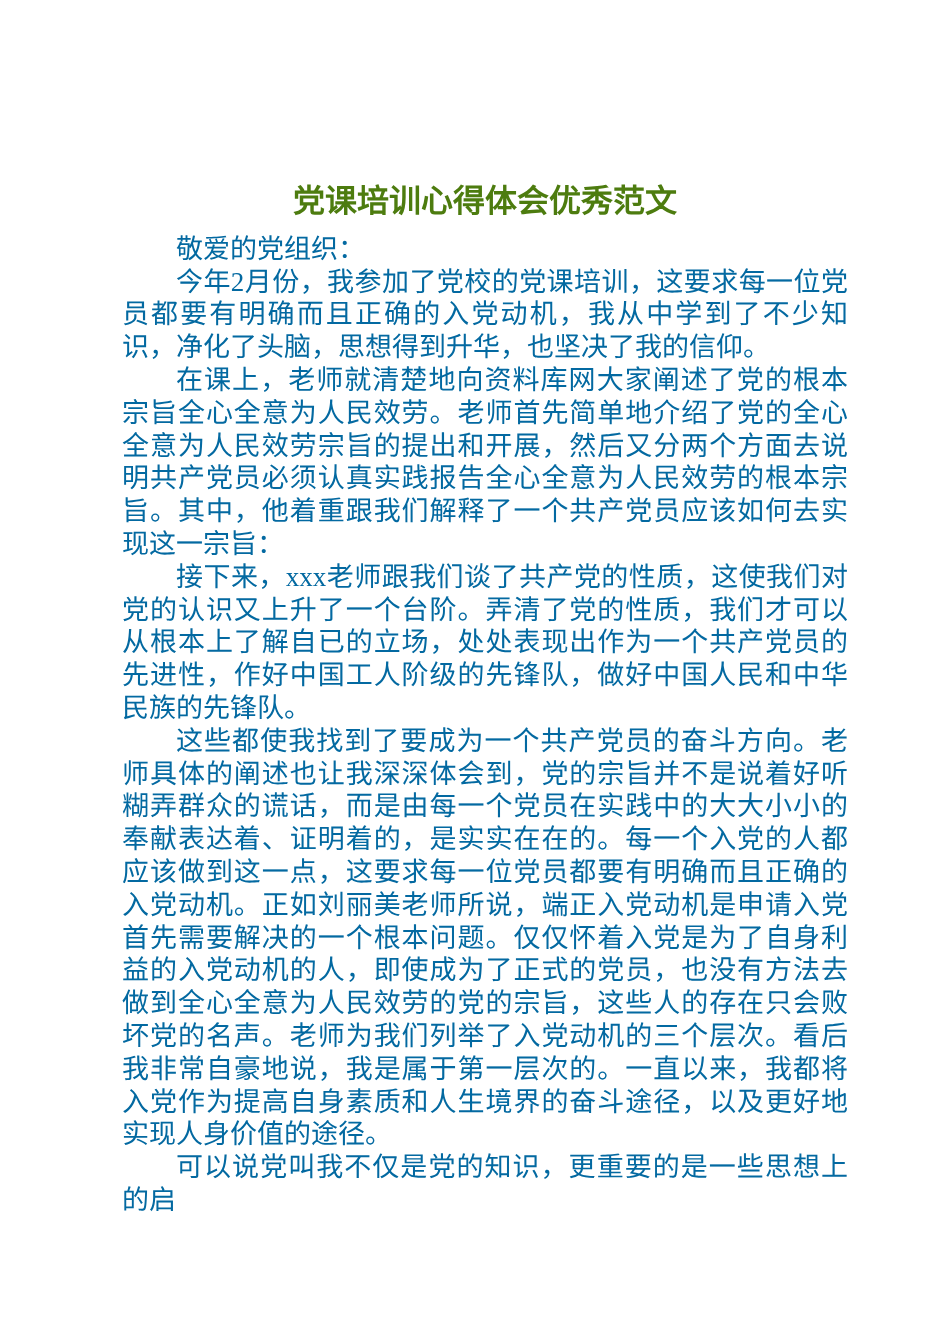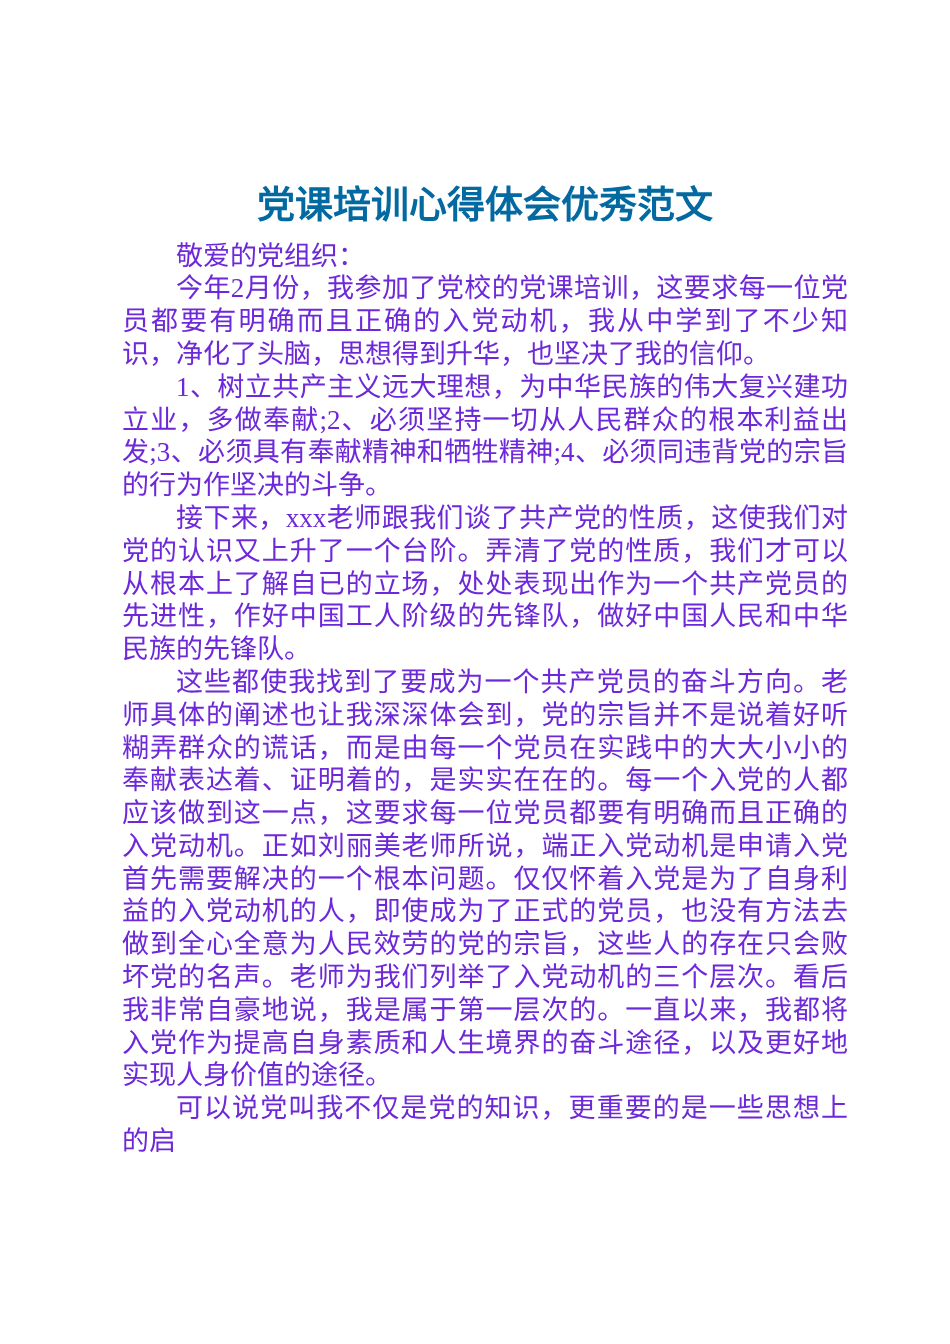--- a/index.html
+++ b/index.html
@@ -15,48 +15,48 @@
     color: #161616;
     overflow: hidden;
     box-sizing: border-box;
     padding: 184px 102px 0 122px;
   }
   .doc-title {
     width: 726px;
     margin: 0 0 13px 0;
     font-family: "Liberation Sans", sans-serif;
     font-weight: 900;
-    font-size: 38px;
+    font-size: 32px;
     line-height: 1.12;
     text-align: center;
-    color: #0369a1;
+    color: #4d7c0f;
     letter-spacing: 0px;
   }
   .doc-body {
     width: 726px;
   }
   .doc-body p {
     margin: 0;
     font-family: "Liberation Serif", serif;
     font-weight: 400;
     font-size: 27px;
     line-height: 32.8px;
     text-align: justify;
     text-justify: inter-character;
     text-indent: 2em;
-    color: #6d28d9;
+    color: #0369a1;
     word-break: break-all;
   }
 </style>
 </head>
 <body>
 
 <div class="doc-page">
   <h1 class="doc-title">党课培训心得体会优秀范文</h1>
   <div class="doc-body">
     <p>敬爱的党组织：</p>
     <p>今年2月份，我参加了党校的党课培训，这要求每一位党员都要有明确而且正确的入党动机，我从中学到了不少知识，净化了头脑，思想得到升华，也坚决了我的信仰。</p>
-    <p>1、树立共产主义远大理想，为中华民族的伟大复兴建功立业，多做奉献;2、必须坚持一切从人民群众的根本利益出发;3、必须具有奉献精神和牺牲精神;4、必须同违背党的宗旨的行为作坚决的斗争。</p>
+    <p>在课上，老师就清楚地向资料库网大家阐述了党的根本宗旨全心全意为人民效劳。老师首先简单地介绍了党的全心全意为人民效劳宗旨的提出和开展，然后又分两个方面去说明共产党员必须认真实践报告全心全意为人民效劳的根本宗旨。其中，他着重跟我们解释了一个共产党员应该如何去实现这一宗旨：</p>
     <p>接下来，xxx老师跟我们谈了共产党的性质，这使我们对党的认识又上升了一个台阶。弄清了党的性质，我们才可以从根本上了解自已的立场，处处表现出作为一个共产党员的先进性，作好中国工人阶级的先锋队，做好中国人民和中华民族的先锋队。</p>
     <p>这些都使我找到了要成为一个共产党员的奋斗方向。老师具体的阐述也让我深深体会到，党的宗旨并不是说着好听糊弄群众的谎话，而是由每一个党员在实践中的大大小小的奉献表达着、证明着的，是实实在在的。每一个入党的人都应该做到这一点，这要求每一位党员都要有明确而且正确的入党动机。正如刘丽美老师所说，端正入党动机是申请入党首先需要解决的一个根本问题。仅仅怀着入党是为了自身利益的入党动机的人，即使成为了正式的党员，也没有方法去做到全心全意为人民效劳的党的宗旨，这些人的存在只会败坏党的名声。老师为我们列举了入党动机的三个层次。看后我非常自豪地说，我是属于第一层次的。一直以来，我都将入党作为提高自身素质和人生境界的奋斗途径，以及更好地实现人身价值的途径。</p>
     <p>可以说党叫我不仅是党的知识，更重要的是一些思想上的启</p>
   </div>
 </div>
 
 </body></html>

